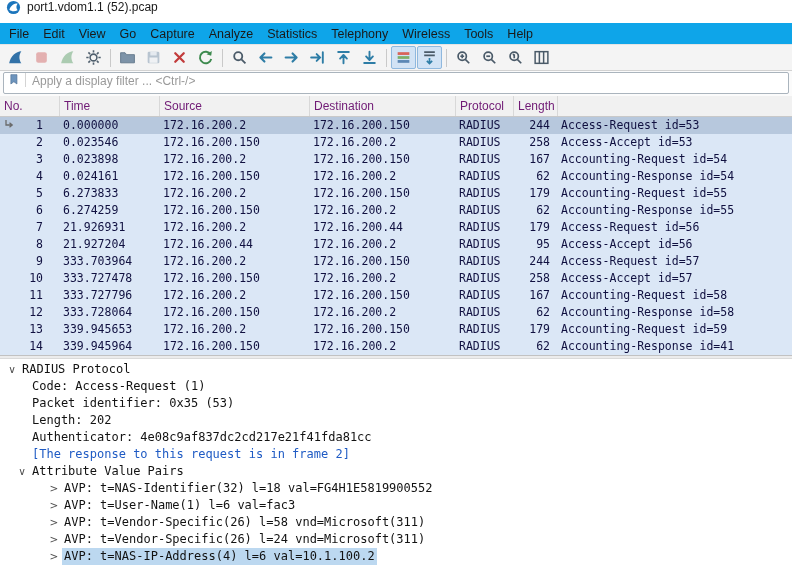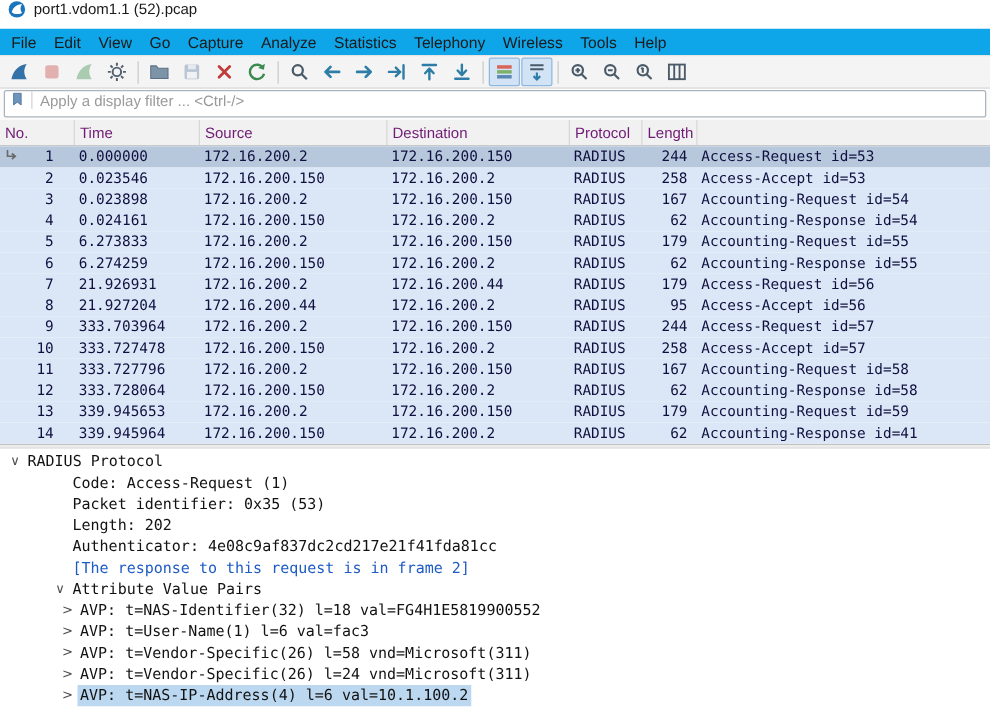--- a/index.html
+++ b/index.html
@@ -44,21 +44,21 @@
   .col-len{text-align:right;padding-right:8px;}
   .gutter{position:absolute;left:4px;top:2px;width:12px;height:12px;}
 
   .splitter{height:4px;background:#ececec;border-top:1px solid #c2c2c2;border-bottom:1px solid #dadada;box-sizing:border-box;}
 
   .detail{flex:1;background:#fff;padding-top:2px;overflow:hidden;
           font-family:"DejaVu Sans Mono","Liberation Mono",monospace;font-size:12px;color:#121212;}
   .dline{height:17px;line-height:17px;white-space:nowrap;display:flex;align-items:center;}
   .dline .exp{flex:0 0 16px;width:16px;text-align:center;color:#505050;font-size:10.5px;
               font-family:"DejaVu Sans",sans-serif;}
-  .i0{padding-left:4px;} .i1{padding-left:14px;margin-left:26px;} .i2{padding-left:46px;}
+  .i0{padding-left:4px;} .i1{padding-left:14px;} .i2{padding-left:46px;}
   .txt{padding:0 2px;}
   .txt.link{color:var(--link);}
   .dline.selected .txt{background:var(--detail-sel);}
 </style>
 </head>
 <body>
 
 <div class="app">
 
   <div class="titlebar">

